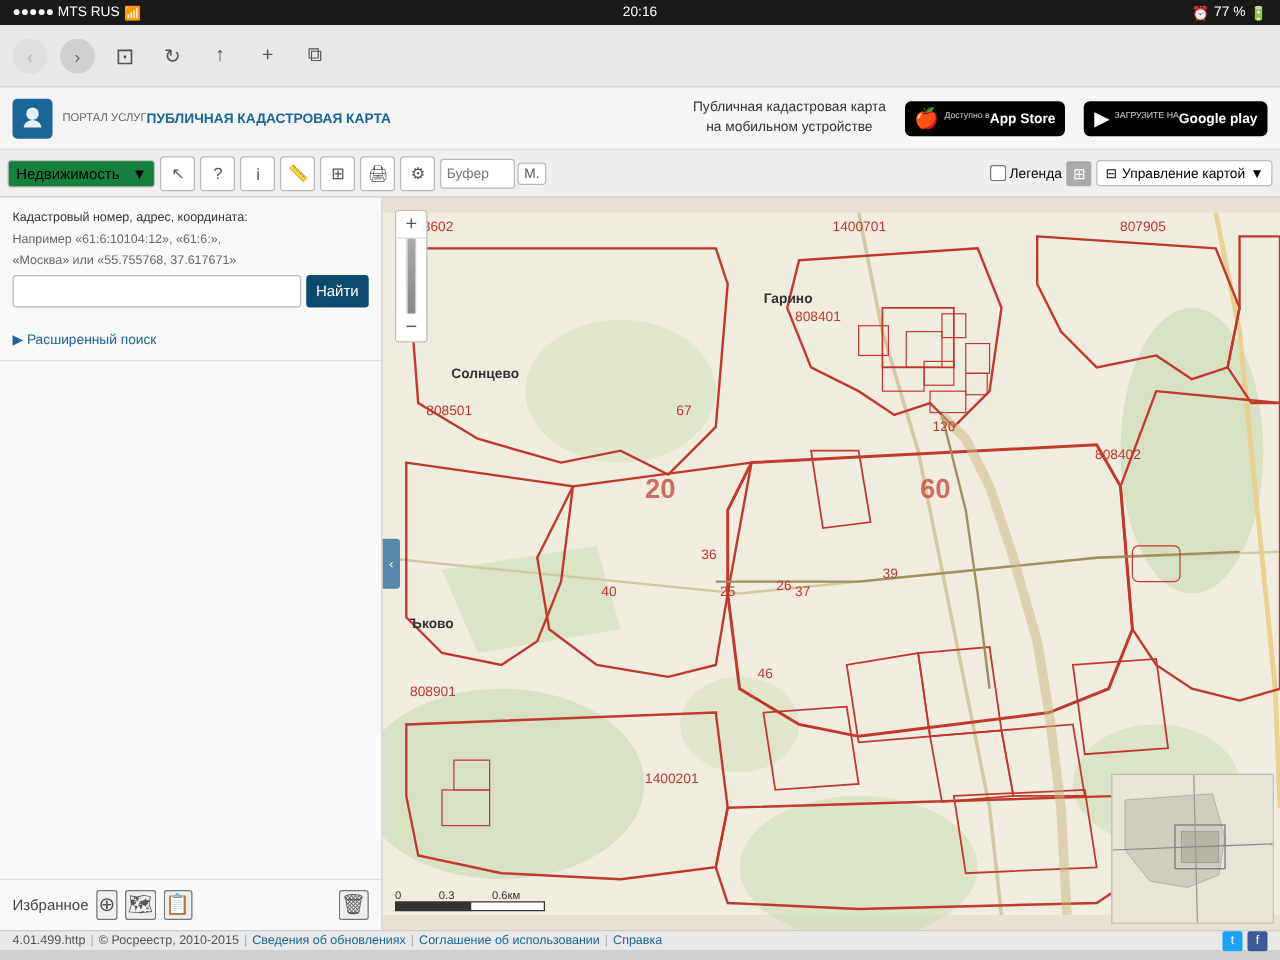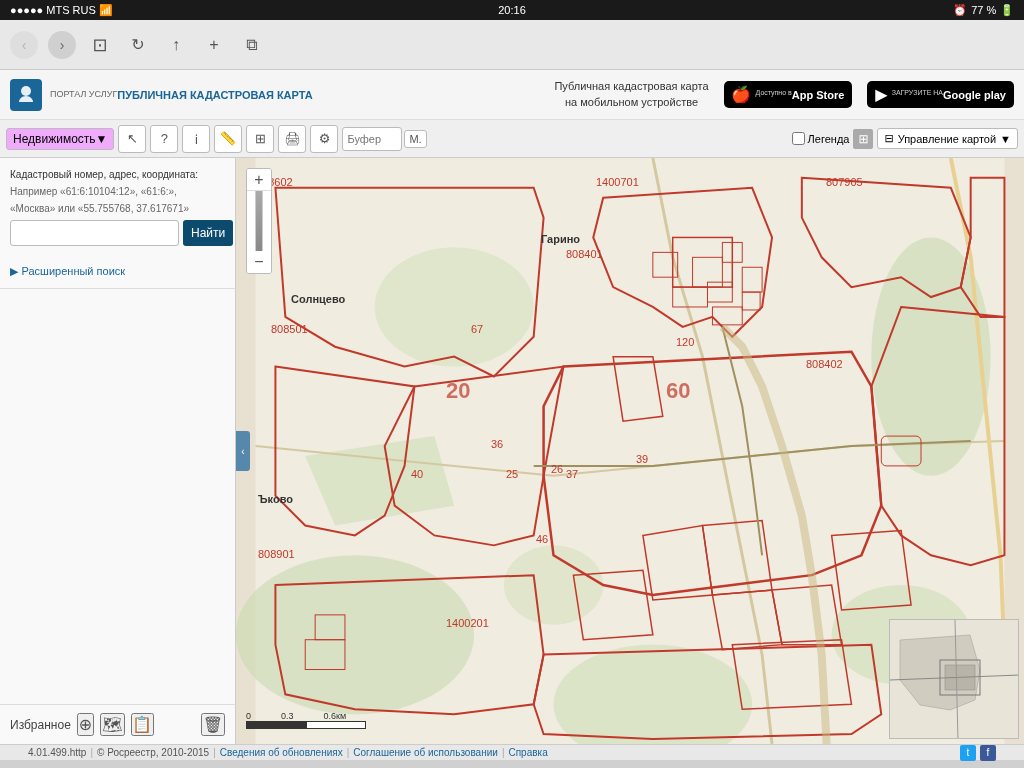--- a/index.html
+++ b/index.html
@@ -122,22 +122,22 @@
     #map-toolbar {
       background: #efefef;
       border-bottom: 1px solid #ccc;
       display: flex;
       align-items: center;
       padding: 4px 6px;
       gap: 4px;
       height: 38px;
     }
     .toolbar-dropdown {
-      display: flex; gap: 0;
-      background: #f0abfc; border: 1px solid #bbb;
+      display: flex; gap: 10px;
+      background: #15803d; border: 1px solid #bbb;
       border-radius: 3px; padding: 3px 6px;
       cursor: pointer; font-size: 12px;
     }
     .toolbar-btn {
       width: 28px; height: 28px;
       background: white; border: 1px solid #bbb;
       border-radius: 3px; cursor: pointer;
       display: flex; align-items: center; justify-content: center;
       font-size: 13px; color: #555;
     }
@@ -166,21 +166,21 @@
 
     
     #body-area {
       display: flex;
       flex: 1;
       overflow: hidden;
     }
 
     
     #sidebar {
-      width: 236px;
+      width: 306px;
       background: #f9f9f9;
       border-right: 1px solid #ccc;
       display: flex;
       flex-direction: column;
     }
     #search-panel {
       padding: 10px;
       border-bottom: 1px solid #ddd;
     }
     .search-hint { font-size: 10px; color: #333; margin-bottom: 4px; line-height: 1.4; }
@@ -277,21 +277,21 @@
     }
     .scale-labels { display: flex; gap: 0; font-size: 9px; color: #333; }
 
     
     #footer {
       background: #e8e8e8;
       border-top: 1px solid #ccc;
       height: 16px;
       display: flex;
       align-items: center;
-      padding: 0 28px;
+      padding: 0 10px;
       font-size: 10px;
       color: #555;
       gap: 4px;
     }
     .footer-link { color: #1a6699; text-decoration: none; cursor: pointer; }
     .footer-sep { color: #aaa; }
     .footer-social { display: flex; gap: 4px; margin-left: auto; }
     .social-icon { width: 16px; height: 16px; border-radius: 2px; display: flex; align-items: center; justify-content: center; font-size: 10px; color: white; cursor: pointer; }
     .twitter { background: #1da1f2; }
     .facebook { background: #3b5998; }

